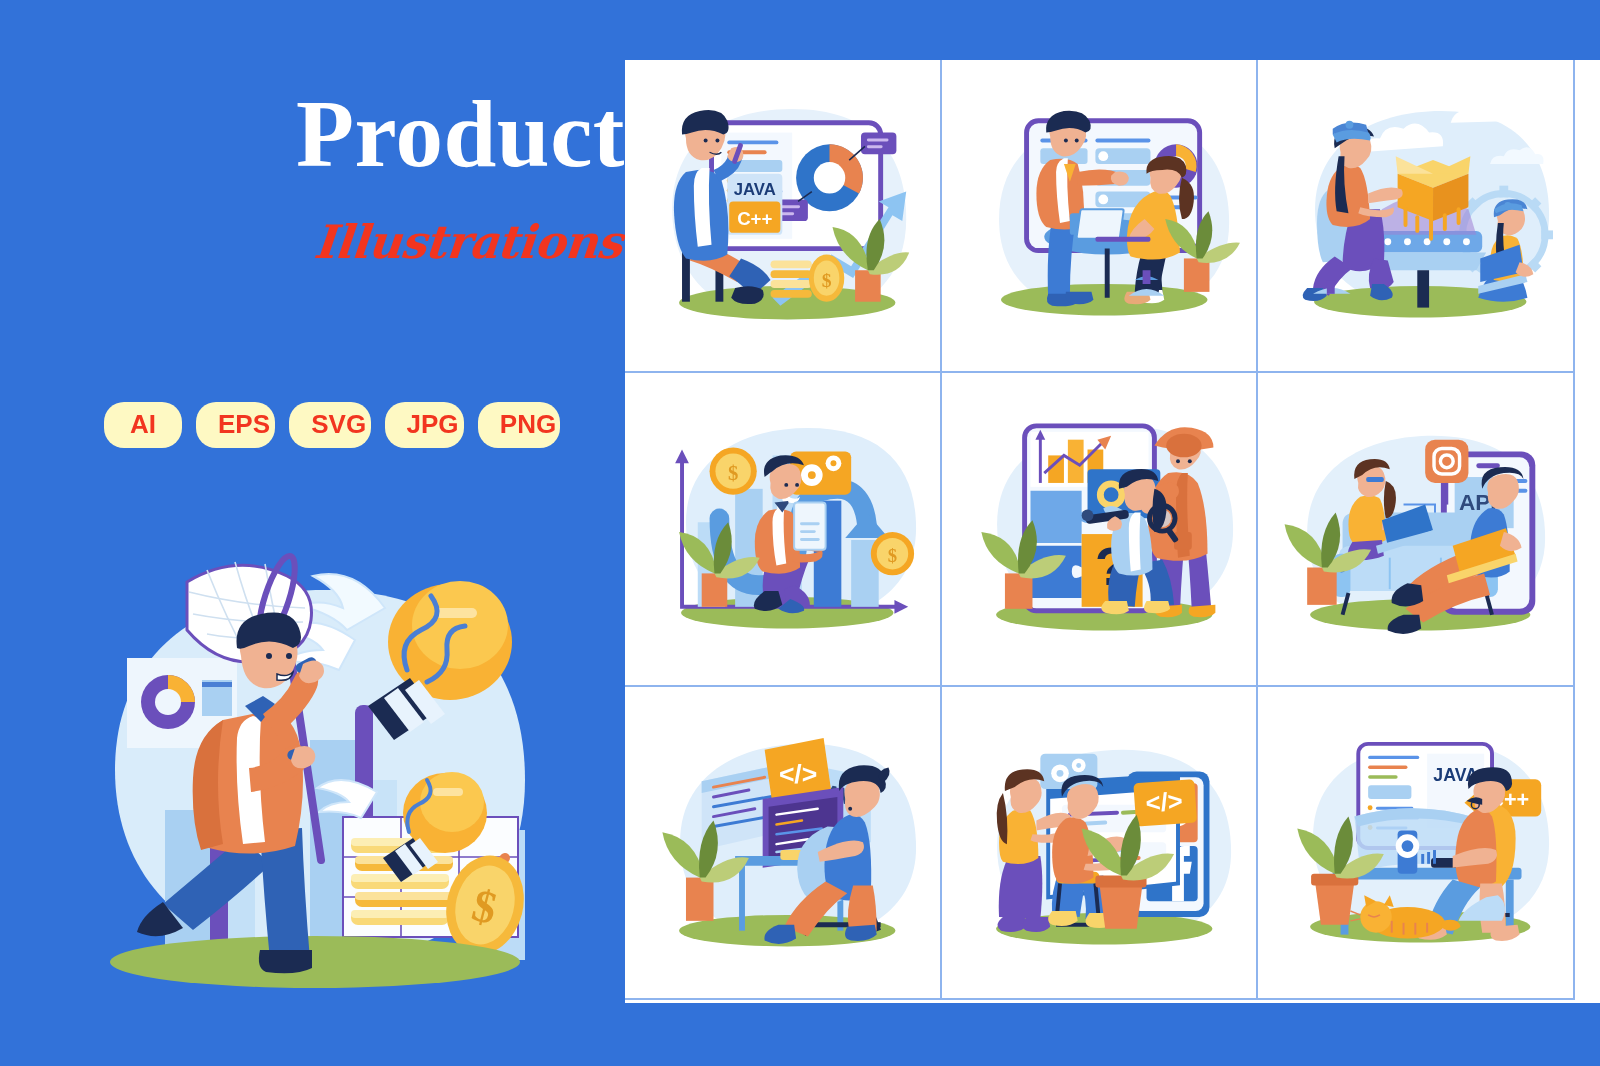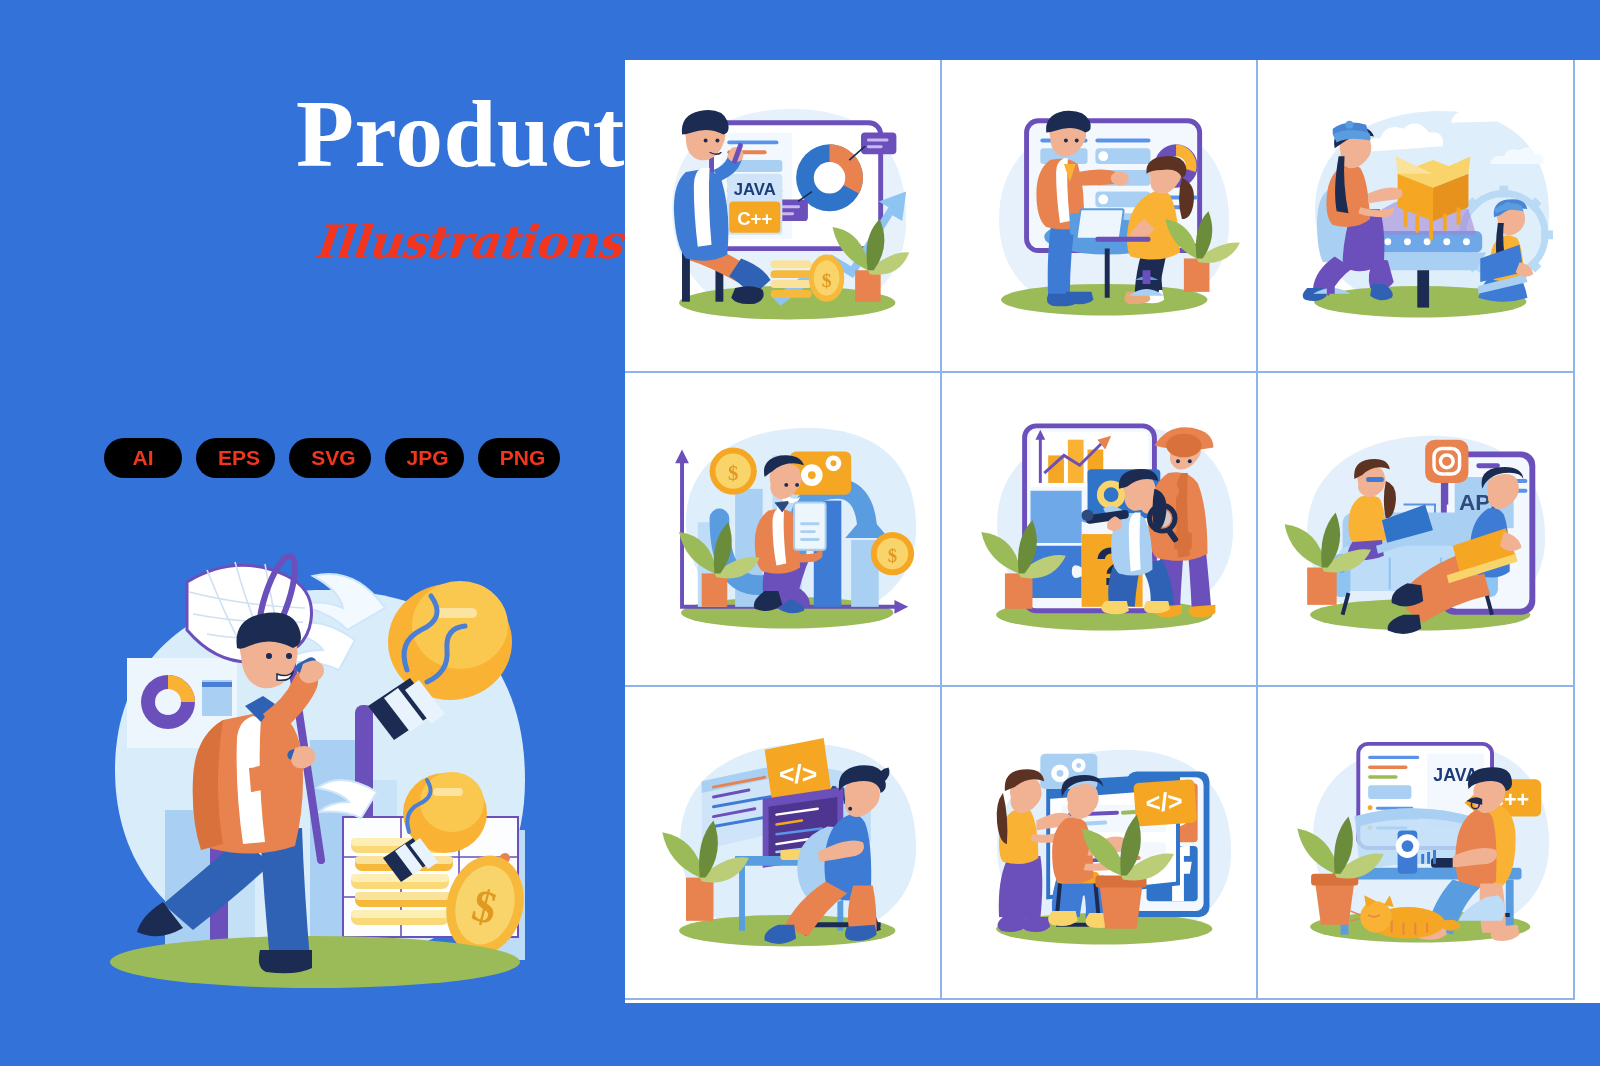--- a/index.html
+++ b/index.html
@@ -36,30 +36,29 @@
     color: #f2351f;
     transform: skewX(-8deg);
     letter-spacing: -1px;
   }
   #format-badges {
     position: absolute; left: 0; top: 402px; width: 560px;
     display: flex; gap: 14px; justify-content: flex-start;
     padding-left: 104px;
   }
   .badge {
-    background: #000000;
+    background: #fef9c3;
     color: #f2351f;
     border-radius: 20px;
-    font-size: 21px;
+    font-size: 26px;
     font-weight: bold;
     padding: 8px 22px;
     min-width: 78px;
     text-align: center;
     line-height: 1.15;
-    margin-top: 36px;
   }
 
   
   #hero-illustration {
     position: absolute; left: 55px; top: 530px;
     width: 520px; height: 490px;
   }
   #hero-illustration svg { display: block; }
 
   

